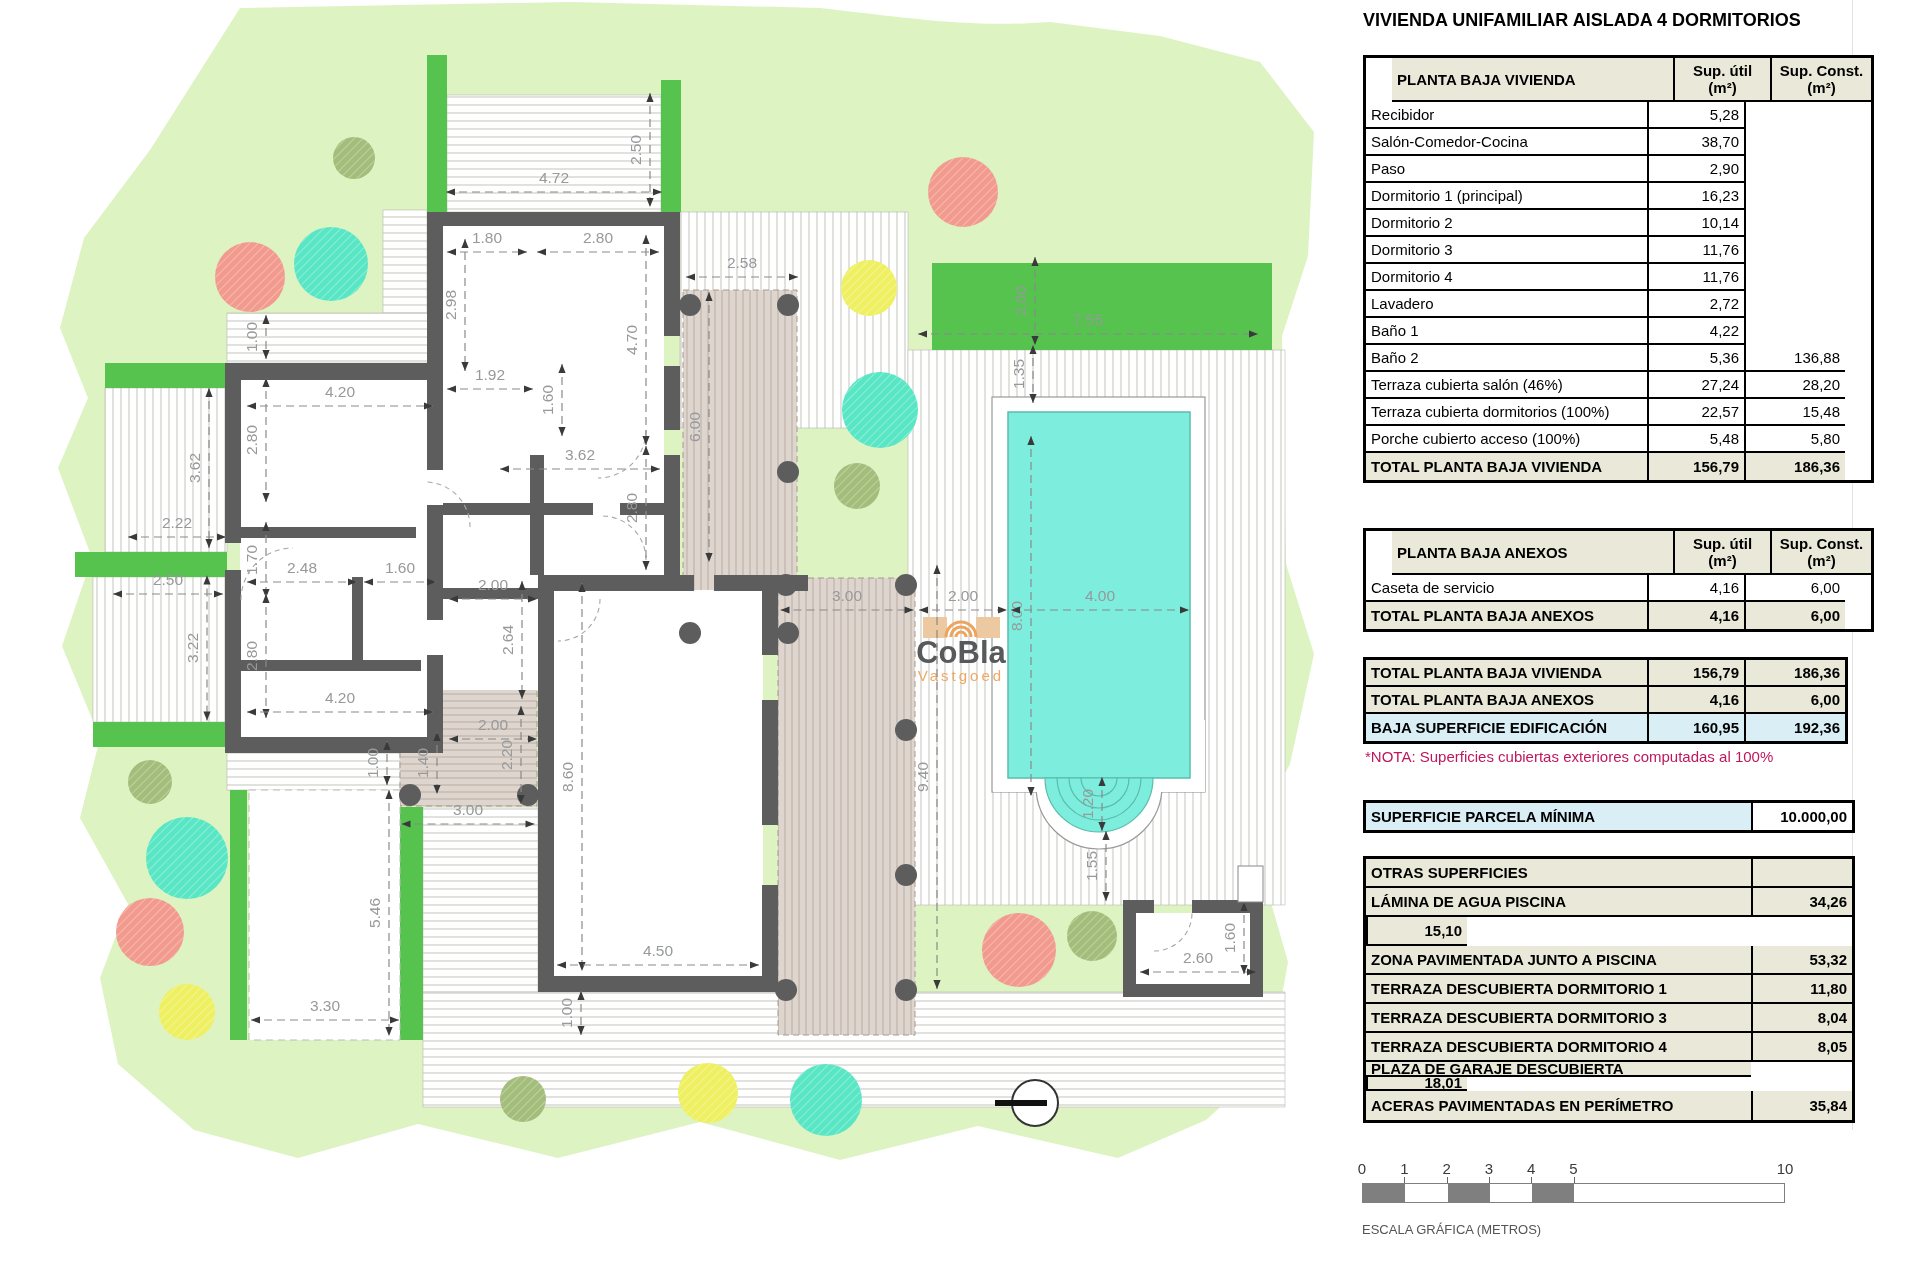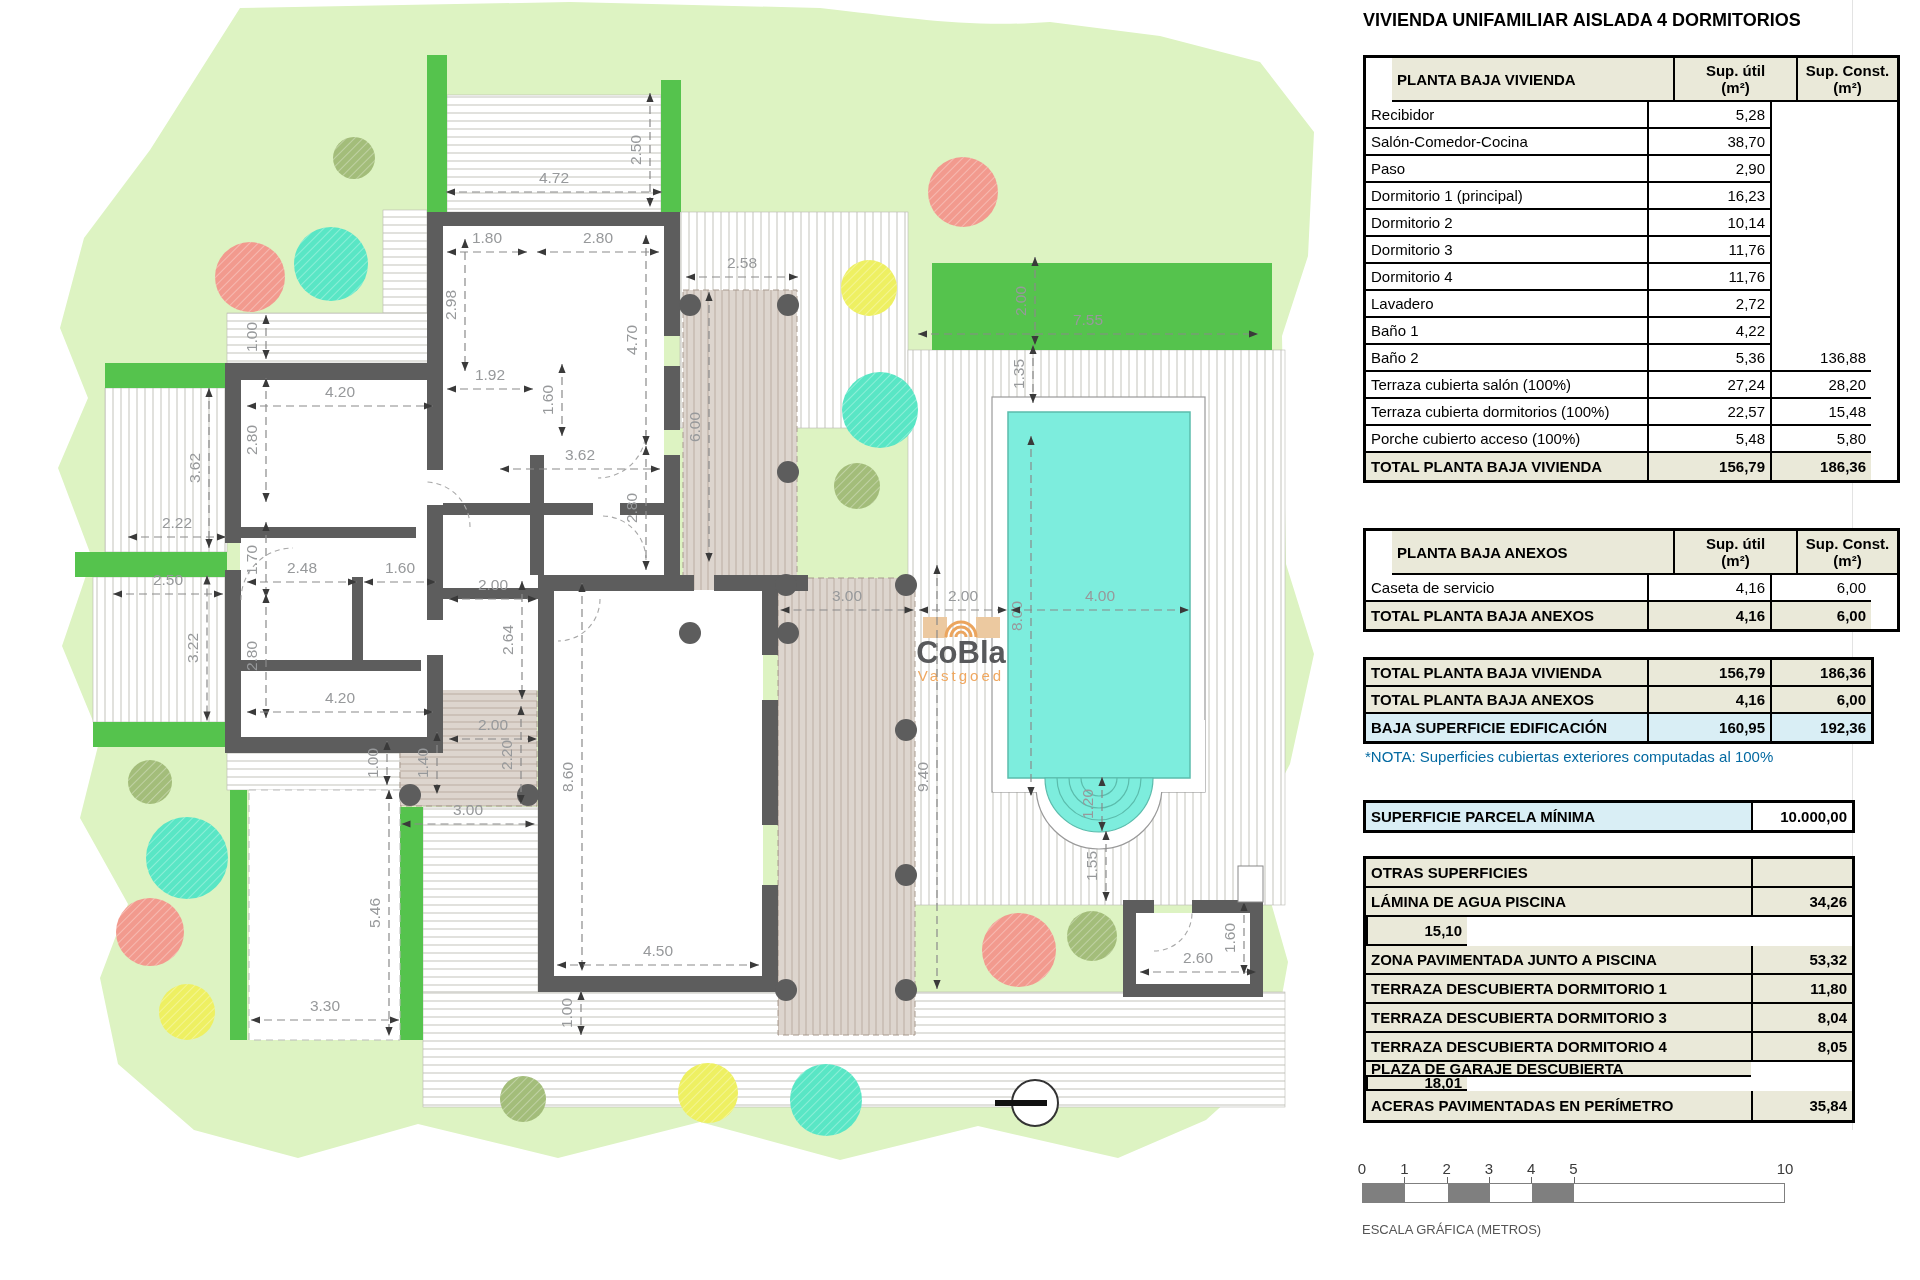--- a/index.html
+++ b/index.html
@@ -9,30 +9,30 @@
   .dim{fill:#97999b;font-family:"Liberation Sans",sans-serif;font-size:15.5px;text-anchor:middle;}
   .dimline{stroke:#8a8a8a;stroke-width:1.2;stroke-dasharray:8 5;fill:none;}
   .dimarrow{fill:#3a3a3a;}
   
   .blk{position:absolute;border:3px solid #000;background:#fff;font-size:15px;color:#000;box-sizing:border-box;}
   .trow{display:flex;height:27px;align-items:stretch;box-sizing:border-box;}
   .hrow{height:44px;margin-left:26px;}
   .cell{box-sizing:border-box;display:flex;align-items:center;border-bottom:2px solid #000;padding:0 5px;overflow:hidden;white-space:nowrap;}
   .trow:last-child .cell{border-bottom:none;}
   .c0{width:281px;}
-  .c1{width:123px;border-left:2px solid #000;justify-content:flex-end;}
+  .c1{width:97px;border-left:2px solid #000;justify-content:flex-end;}
   .c2{width:101px;border-left:2px solid #000;justify-content:flex-end;}
   .o0{width:385px;}
   .o1{width:101px;border-left:2px solid #000;justify-content:flex-end;padding-left:16px;}
   .bold{font-weight:bold;}
   .beige{background:#eae9d9;}
   .blue{background:#d9eef5;}
   .hcol{justify-content:center;text-align:center;white-space:pre-line;line-height:1.15;font-weight:bold;}
   .nb{border-bottom:none;}
-  .note{position:absolute;font-size:15px;color:#0369a1;}
+  .note{position:absolute;font-size:15px;color:#be185d;}
   .ticklab{position:absolute;width:26px;text-align:center;font-size:15px;color:#3a3a3a;}
   .faint{position:absolute;background:#e3e3e3;}
 </style>
 </head>
 <body>
 
 <div id="stage">
 
   <svg id="plan-svg" width="1360" height="1280" viewBox="0 0 1360 1280" style="position:absolute;left:0;top:0;">
     <defs>
@@ -483,21 +483,21 @@
         <div class="cell c0">Baño 1</div>
         <div class="cell c1">4,22</div>
         <div class="cell c2 nb"></div>
       </div>
       <div class="trow">
         <div class="cell c0">Baño 2</div>
         <div class="cell c1">5,36</div>
         <div class="cell c2">136,88</div>
       </div>
       <div class="trow">
-        <div class="cell c0">Terraza cubierta salón (100%)</div>
+        <div class="cell c0">Terraza cubierta salón (46%)</div>
         <div class="cell c1">27,24</div>
         <div class="cell c2">28,20</div>
       </div>
       <div class="trow">
         <div class="cell c0">Terraza cubierta dormitorios (100%)</div>
         <div class="cell c1">22,57</div>
         <div class="cell c2">15,48</div>
       </div>
       <div class="trow">
         <div class="cell c0">Porche cubierto acceso (100%)</div>

